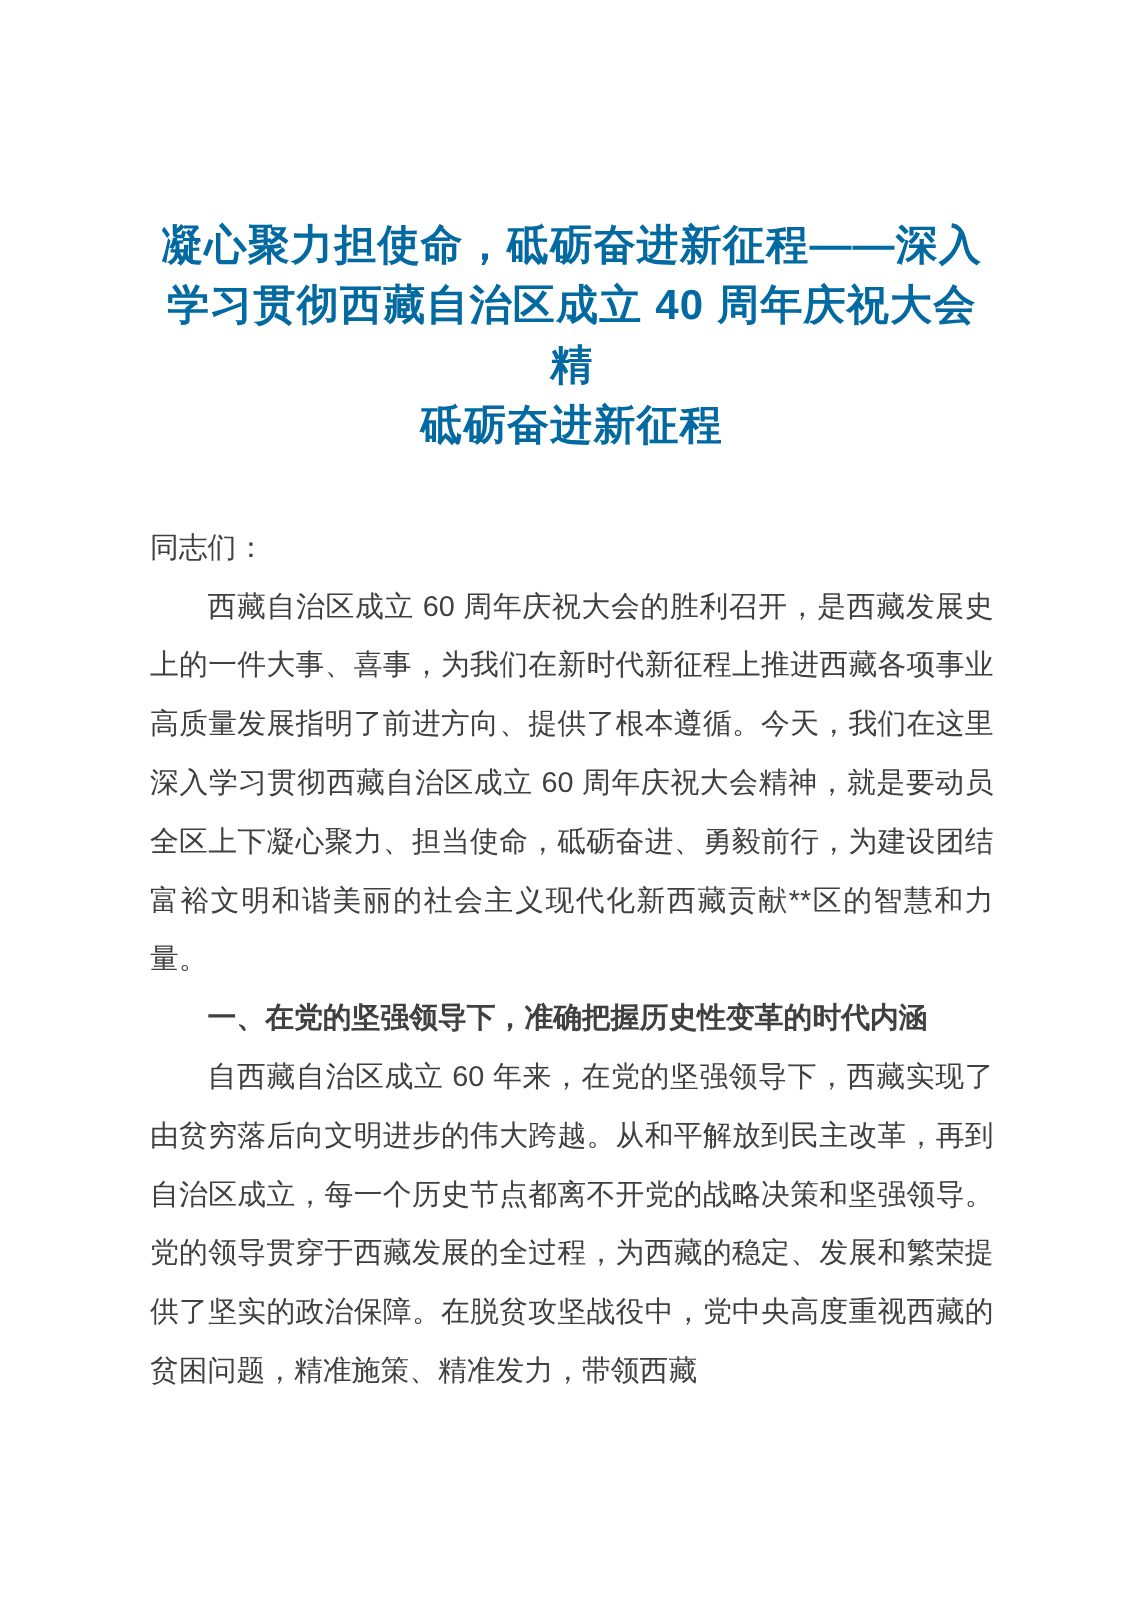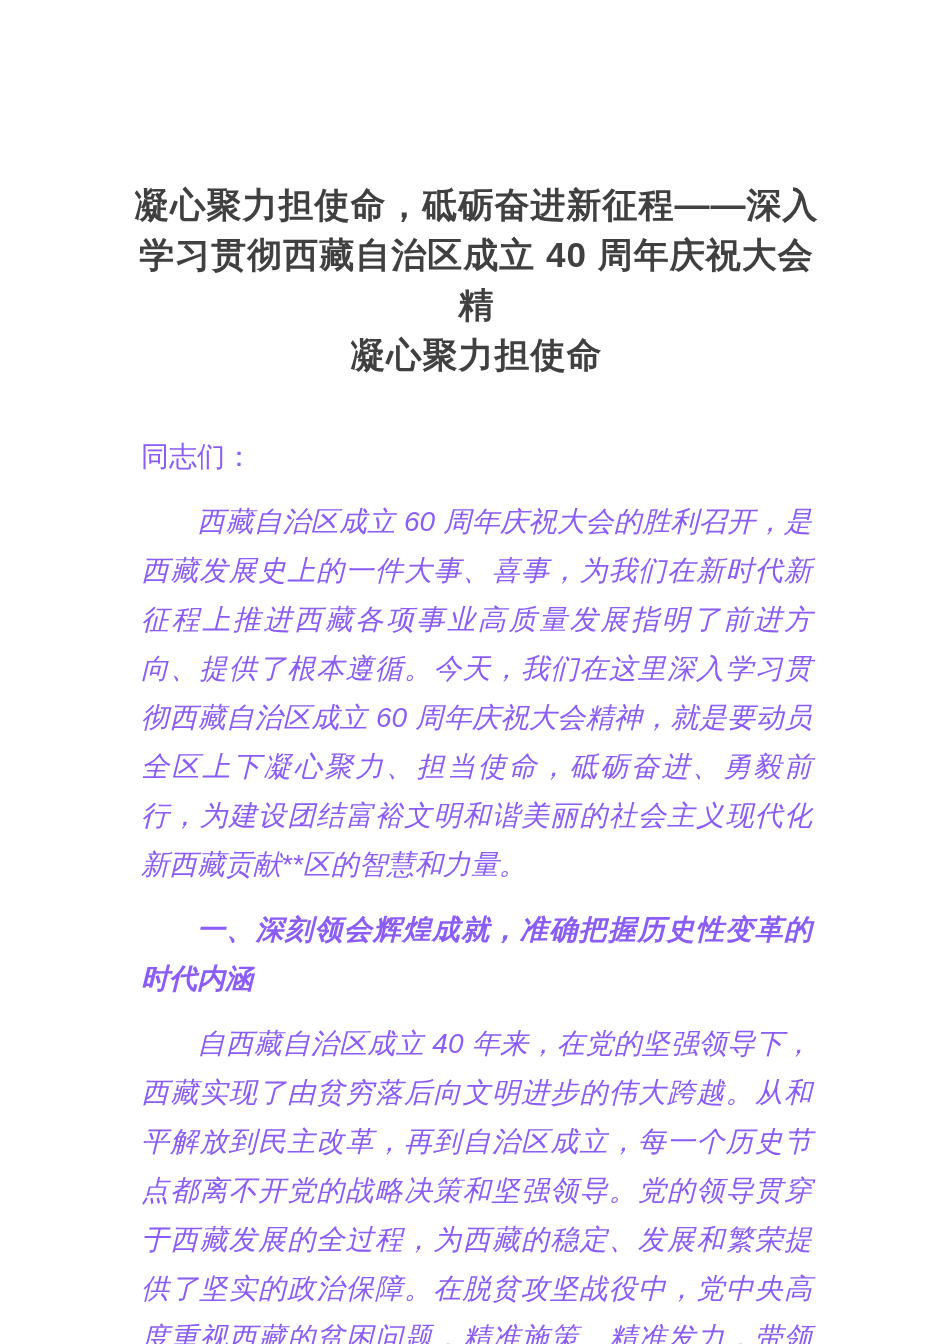--- a/index.html
+++ b/index.html
@@ -19,48 +19,48 @@
     height: 1344px;
     background: #ffffff;
     padding: 180px 122px 40px 125px;
   }
   .doc-title {
     margin: 0 0 52px 0;
     font-size: 35px;
     line-height: 50px;
     font-weight: 700;
     text-align: center;
-    color: #404040;
+    color: #0369a1;
     letter-spacing: 1px;
   }
   .title-line { display: block; }
   .para {
-    margin: 16px;
-    font-size: 28px;
+    margin: 0;
+    font-size: 24px;
     line-height: 49px;
     text-align: justify;
-    color: #8b5cf6;
+    color: #404040;
   }
-  .indented { text-indent: 2em; font-style: italic; }
+  .indented { text-indent: 2em; }
   .salutation { text-indent: 0; }
   .heading, .subheading { font-weight: 700; }
 </style>
 </head>
 <body>
 
 <div class="page">
 
   <h1 class="doc-title">
     <span class="title-line">凝心聚力担使命，砥砺奋进新征程——深入</span>
     <span class="title-line">学习贯彻西藏自治区成立 40 周年庆祝大会精</span>
-    <span class="title-line">凝心聚力担使命</span>
+    <span class="title-line">砥砺奋进新征程</span>
   </h1>
 
   <p class="para salutation">同志们：</p>
 
   <p class="para indented">西藏自治区成立 60 周年庆祝大会的胜利召开，是西藏发展史上的一件大事、喜事，为我们在新时代新征程上推进西藏各项事业高质量发展指明了前进方向、提供了根本遵循。今天，我们在这里深入学习贯彻西藏自治区成立 60 周年庆祝大会精神，就是要动员全区上下凝心聚力、担当使命，砥砺奋进、勇毅前行，为建设团结富裕文明和谐美丽的社会主义现代化新西藏贡献**区的智慧和力量。</p>
 
-  <p class="para indented heading">一、深刻领会辉煌成就，准确把握历史性变革的时代内涵</p>
+  <p class="para indented heading">一、在党的坚强领导下，准确把握历史性变革的时代内涵</p>
 
 
-  <p class="para indented">自西藏自治区成立 40 年来，在党的坚强领导下，西藏实现了由贫穷落后向文明进步的伟大跨越。从和平解放到民主改革，再到自治区成立，每一个历史节点都离不开党的战略决策和坚强领导。党的领导贯穿于西藏发展的全过程，为西藏的稳定、发展和繁荣提供了坚实的政治保障。在脱贫攻坚战役中，党中央高度重视西藏的贫困问题，精准施策、精准发力，带领西藏</p>
+  <p class="para indented">自西藏自治区成立 60 年来，在党的坚强领导下，西藏实现了由贫穷落后向文明进步的伟大跨越。从和平解放到民主改革，再到自治区成立，每一个历史节点都离不开党的战略决策和坚强领导。党的领导贯穿于西藏发展的全过程，为西藏的稳定、发展和繁荣提供了坚实的政治保障。在脱贫攻坚战役中，党中央高度重视西藏的贫困问题，精准施策、精准发力，带领西藏</p>
 
 </div>
 
 </body></html>

